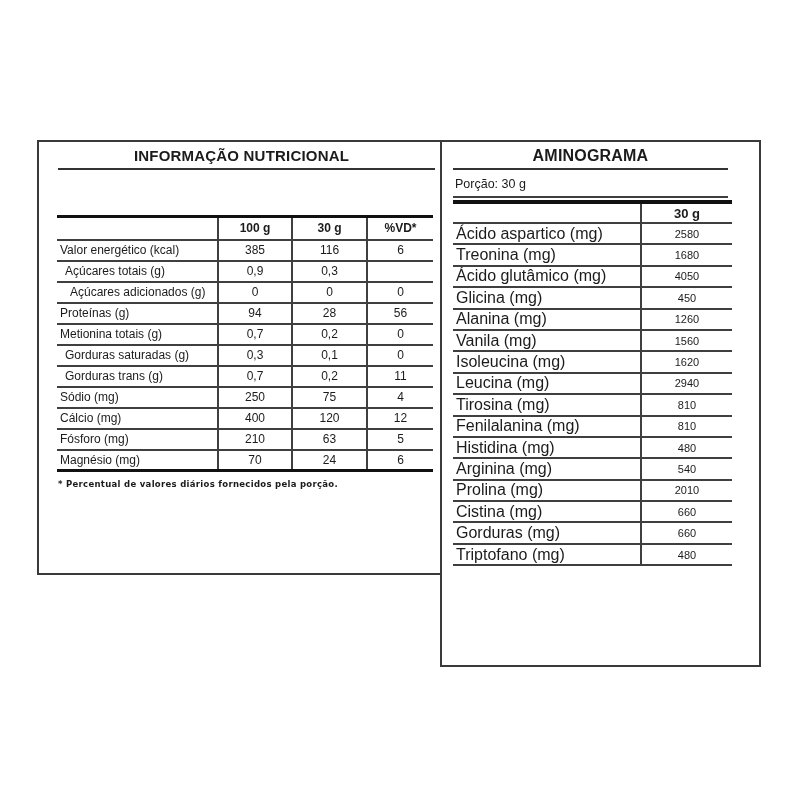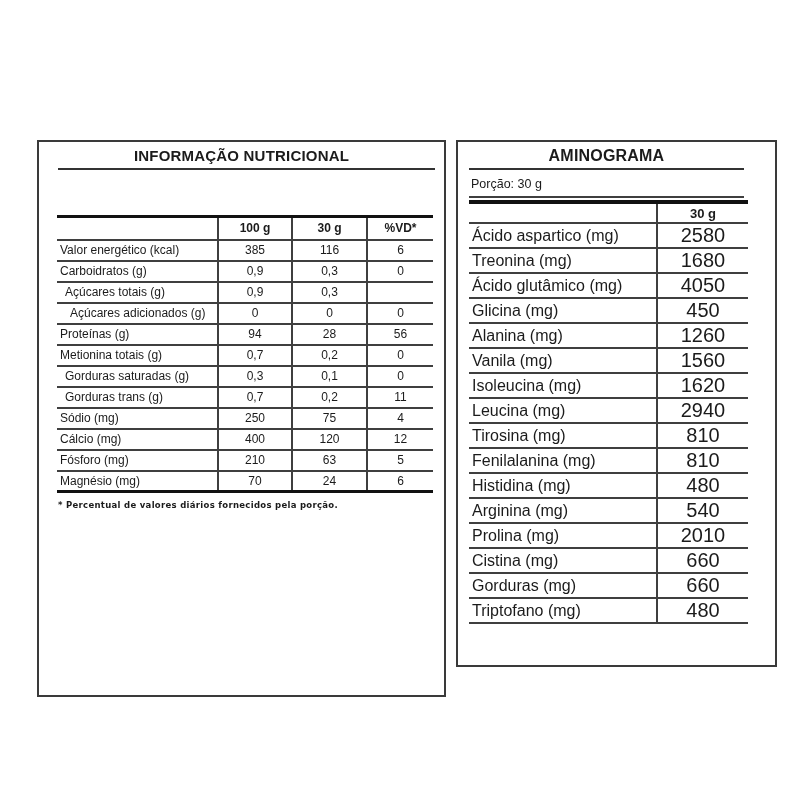--- a/index.html
+++ b/index.html
@@ -17,22 +17,22 @@
     background:var(--bg);
     font-family:"Liberation Sans", sans-serif;
     color:var(--text);
     overflow:hidden;
   }
   .panel{
     position:absolute;
     background:#fff;
     border:2px solid var(--border);
   }
-  .panel-left{ left:37px; top:140px; width:409px; height:557px; }
-  .panel-right{ left:456px; top:140px; width:321px; height:527px; }
+  .panel-left{ left:37px; top:140px; width:409px; height:435px; }
+  .panel-right{ left:440px; top:140px; width:321px; height:527px; }
 
   .panel-title{
     text-align:center;
     font-weight:bold;
     letter-spacing:0.2px;
     margin-top:5px;
   }
   .panel-left .panel-title{ font-size:15px; line-height:18px; }
   .panel-right .panel-title{ font-size:16px; line-height:18px; margin-right:20px; }
 
@@ -99,21 +99,21 @@
     font-size:13px; font-weight:bold;
     text-align:center;
     border-bottom:2px solid var(--thin);
   }
   .amino-table td{
     height:21.4px;
     font-size:16px;
     border-bottom:2px solid var(--thin);
   }
   .amino-table .lbl{ text-align:left; padding-left:3px; }
-  .amino-table .val{ text-align:center; border-left:2px solid var(--thin); font-size:20px; }
+  .amino-table .val{ text-align:center; border-left:2px solid var(--thin); font-size:11px; }
   .amino-table th.val-h{ border-left:2px solid var(--thin); }
 </style>
 </head>
 <body>
 
 <div class="page">
 
   <section class="panel panel-left">
     <h2 class="panel-title">INFORMAÇÃO NUTRICIONAL</h2>
     <div class="title-rule"></div>
@@ -134,26 +134,20 @@
         </tr>
       </thead>
       <tbody id="nutri-body">
           <tr>
             <td class="lbl ind0">Valor energético (kcal)</td>
             <td class="val">385</td>
             <td class="val">116</td>
             <td class="val">6</td>
           </tr>
           <tr>
-            <td class="lbl ind0">Carboidratos (g)</td>
-            <td class="val">0,9</td>
-            <td class="val">0,3</td>
-            <td class="val">0</td>
-          </tr>
-          <tr>
             <td class="lbl ind1">Açúcares totais (g)</td>
             <td class="val">0,9</td>
             <td class="val">0,3</td>
             <td class="val"></td>
           </tr>
           <tr>
             <td class="lbl ind2">Açúcares adicionados (g)</td>
             <td class="val">0</td>
             <td class="val">0</td>
             <td class="val">0</td>

